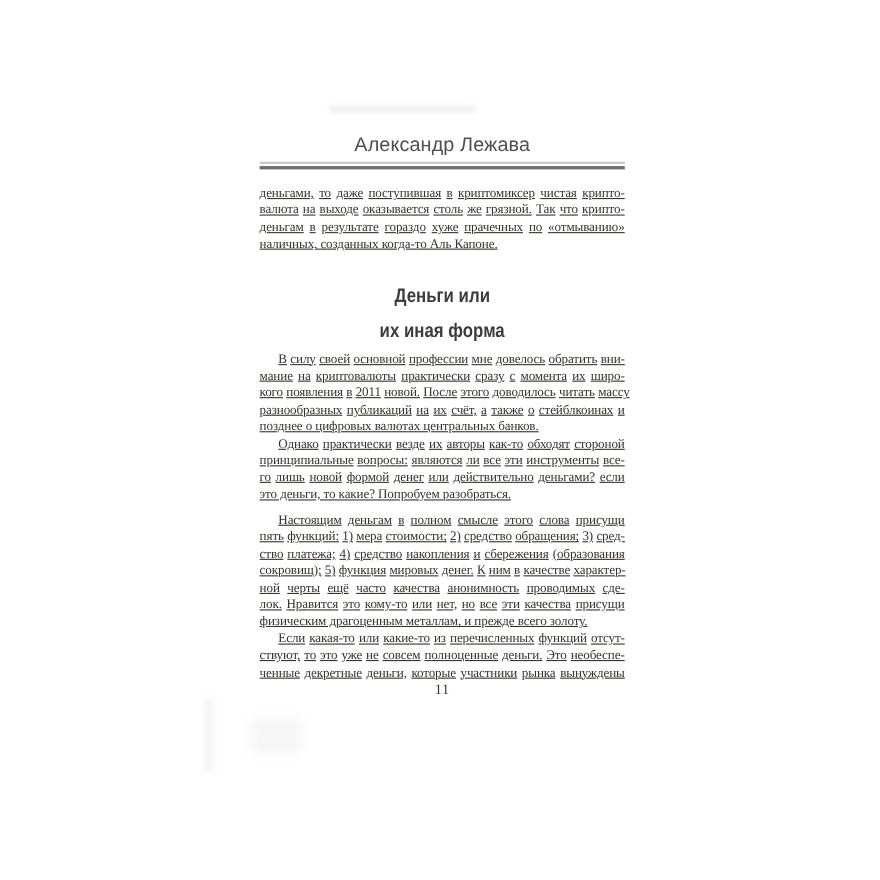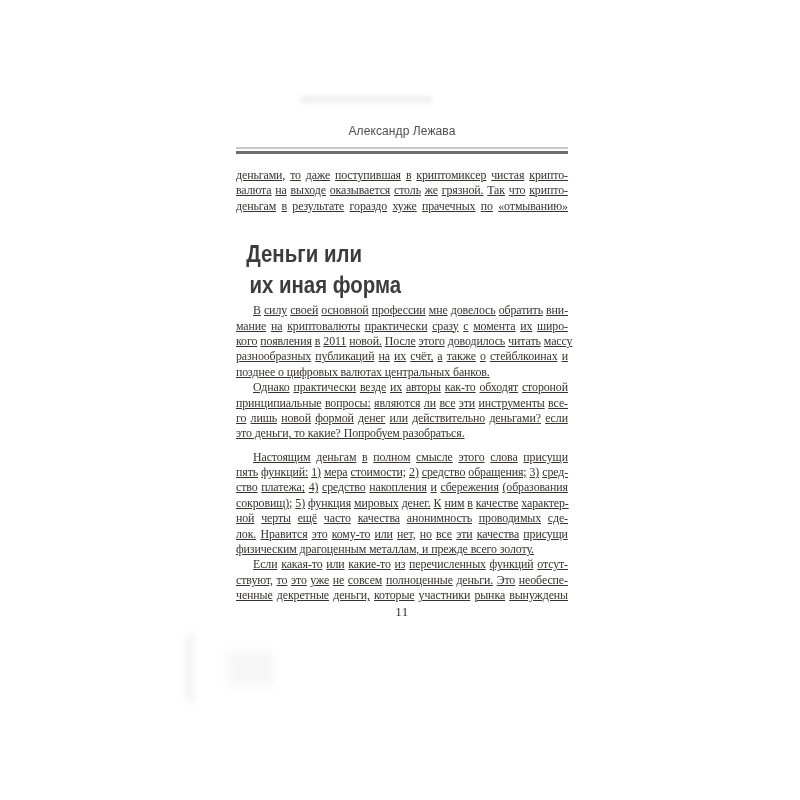--- a/index.html
+++ b/index.html
@@ -17,21 +17,21 @@
     top: 124px;
     width: 332px;
     color: #38332c;
     font-size: 11.9px;
     line-height: 15.4px;
     letter-spacing: -0.1px;
   }
   .running-head {
     text-align: center;
     font-family: "Liberation Sans", sans-serif;
-    font-size: 12px;
+    font-size: 18px;
     line-height: 15px;
     color: #4f4f4f;
     letter-spacing: 0.1px;
   }
   .head-rule { margin-top: 8px; }
   .head-rule .rule-light { height: 2px; background: #c9c9c9; margin-bottom: 2px; }
   .head-rule .rule-dark  { height: 3px; background: #6d6d6d; }
 
   .paragraph { margin: 0; }
   .paragraph.intro { margin-top: 14px; }
@@ -48,24 +48,24 @@
     line-height: 15.4px;
     white-space: nowrap;
     text-decoration: underline;
   }
   .line.ragged { display: block; white-space: nowrap; }
   .line.indent { padding-left: 17px; }
   .line span { display: inline-block; }
 
   .chapter-title { margin-top: 24px; }
   .ct-line {
-    text-align: left;
+    text-align: center;
     font-family: "Liberation Sans", sans-serif;
     font-weight: 700;
-    font-size: 24px;
+    font-size: 18px;
     line-height: 31px;
     color: #3c3c3c;
   }
   .ct-scale {
     display: inline-block;
     transform: scaleX(0.85);
     transform-origin: 50% 50%;
     letter-spacing: 0;
   }
 
@@ -127,20 +127,21 @@
           <div class="line">
             <span>деньгам</span>
             <span>в</span>
             <span>результате</span>
             <span>гораздо</span>
             <span>хуже</span>
             <span>прачечных</span>
             <span>по</span>
             <span>«отмыванию»</span>
           </div>
+          <div class="line ragged">наличных, созданных когда-то Аль Капоне.</div>
         </div>
       </div>
 
     <div class="chapter-title">
       <div class="ct-line">
         <span class="ct-scale">Деньги или</span>
       </div>
       <div class="ct-line">
         <span class="ct-scale">их иная форма</span>
       </div>

